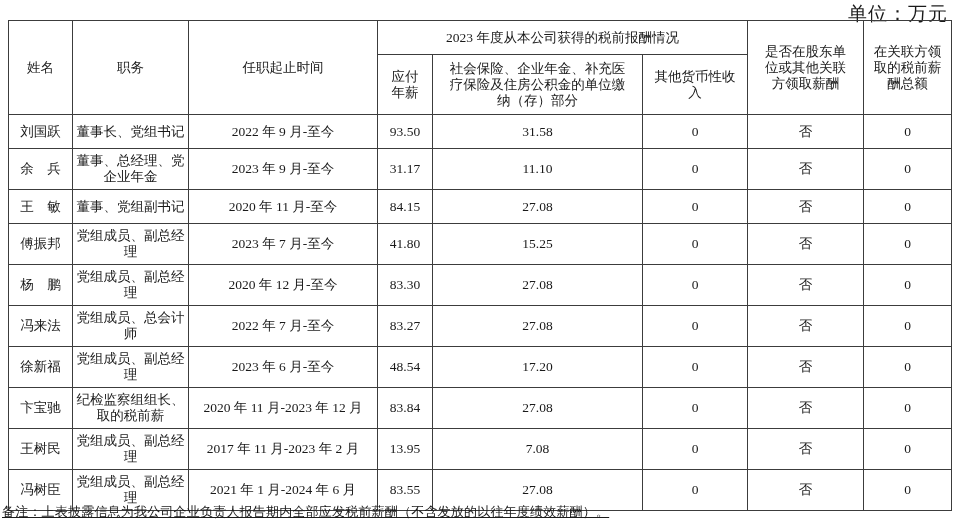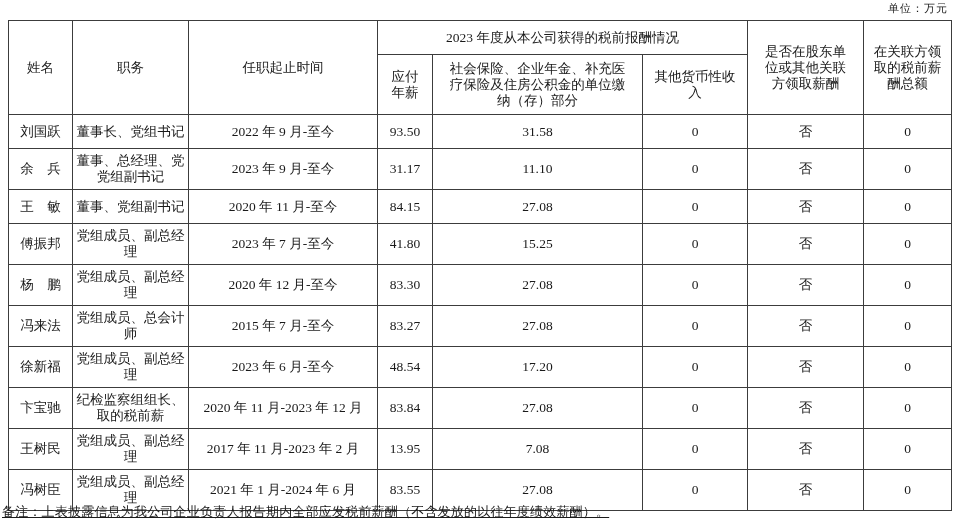--- a/index.html
+++ b/index.html
@@ -9,21 +9,21 @@
     height: 524px;
     position: relative;
     font-family: "Liberation Serif", "DejaVu Serif", serif;
     color: #1a1a1a;
     overflow: hidden;
   }
   .unit-label {
     position: absolute;
     top: 1px;
     right: 12px;
-    font-size: 11px;
+    font-size: 19px;
     letter-spacing: 1px;
   }
   table.comp-table {
     position: absolute;
     top: 20px;
     left: 8px;
     width: 943px;
     border-collapse: collapse;
     table-layout: fixed;
   }
@@ -97,21 +97,21 @@
     <td>2022 年 9 月-至今</td>
     <td>93.50</td>
     <td>31.58</td>
     <td>0</td>
     <td>否</td>
     <td>0</td>
   </tr>
       <tr>
     <td>余　兵</td>
     <td>董事、总经理、党
-党组副书记</td>
+企业年金</td>
     <td>2023 年 9 月-至今</td>
     <td>31.17</td>
     <td>11.10</td>
     <td>0</td>
     <td>否</td>
     <td>0</td>
   </tr>
       <tr>
     <td>王　敏</td>
     <td>董事、党组副书记</td>
@@ -141,21 +141,21 @@
     <td>83.30</td>
     <td>27.08</td>
     <td>0</td>
     <td>否</td>
     <td>0</td>
   </tr>
       <tr>
     <td>冯来法</td>
     <td>党组成员、总会计
 师</td>
-    <td>2015 年 7 月-至今</td>
+    <td>2022 年 7 月-至今</td>
     <td>83.27</td>
     <td>27.08</td>
     <td>0</td>
     <td>否</td>
     <td>0</td>
   </tr>
       <tr>
     <td>徐新福</td>
     <td>党组成员、副总经
 理</td>

